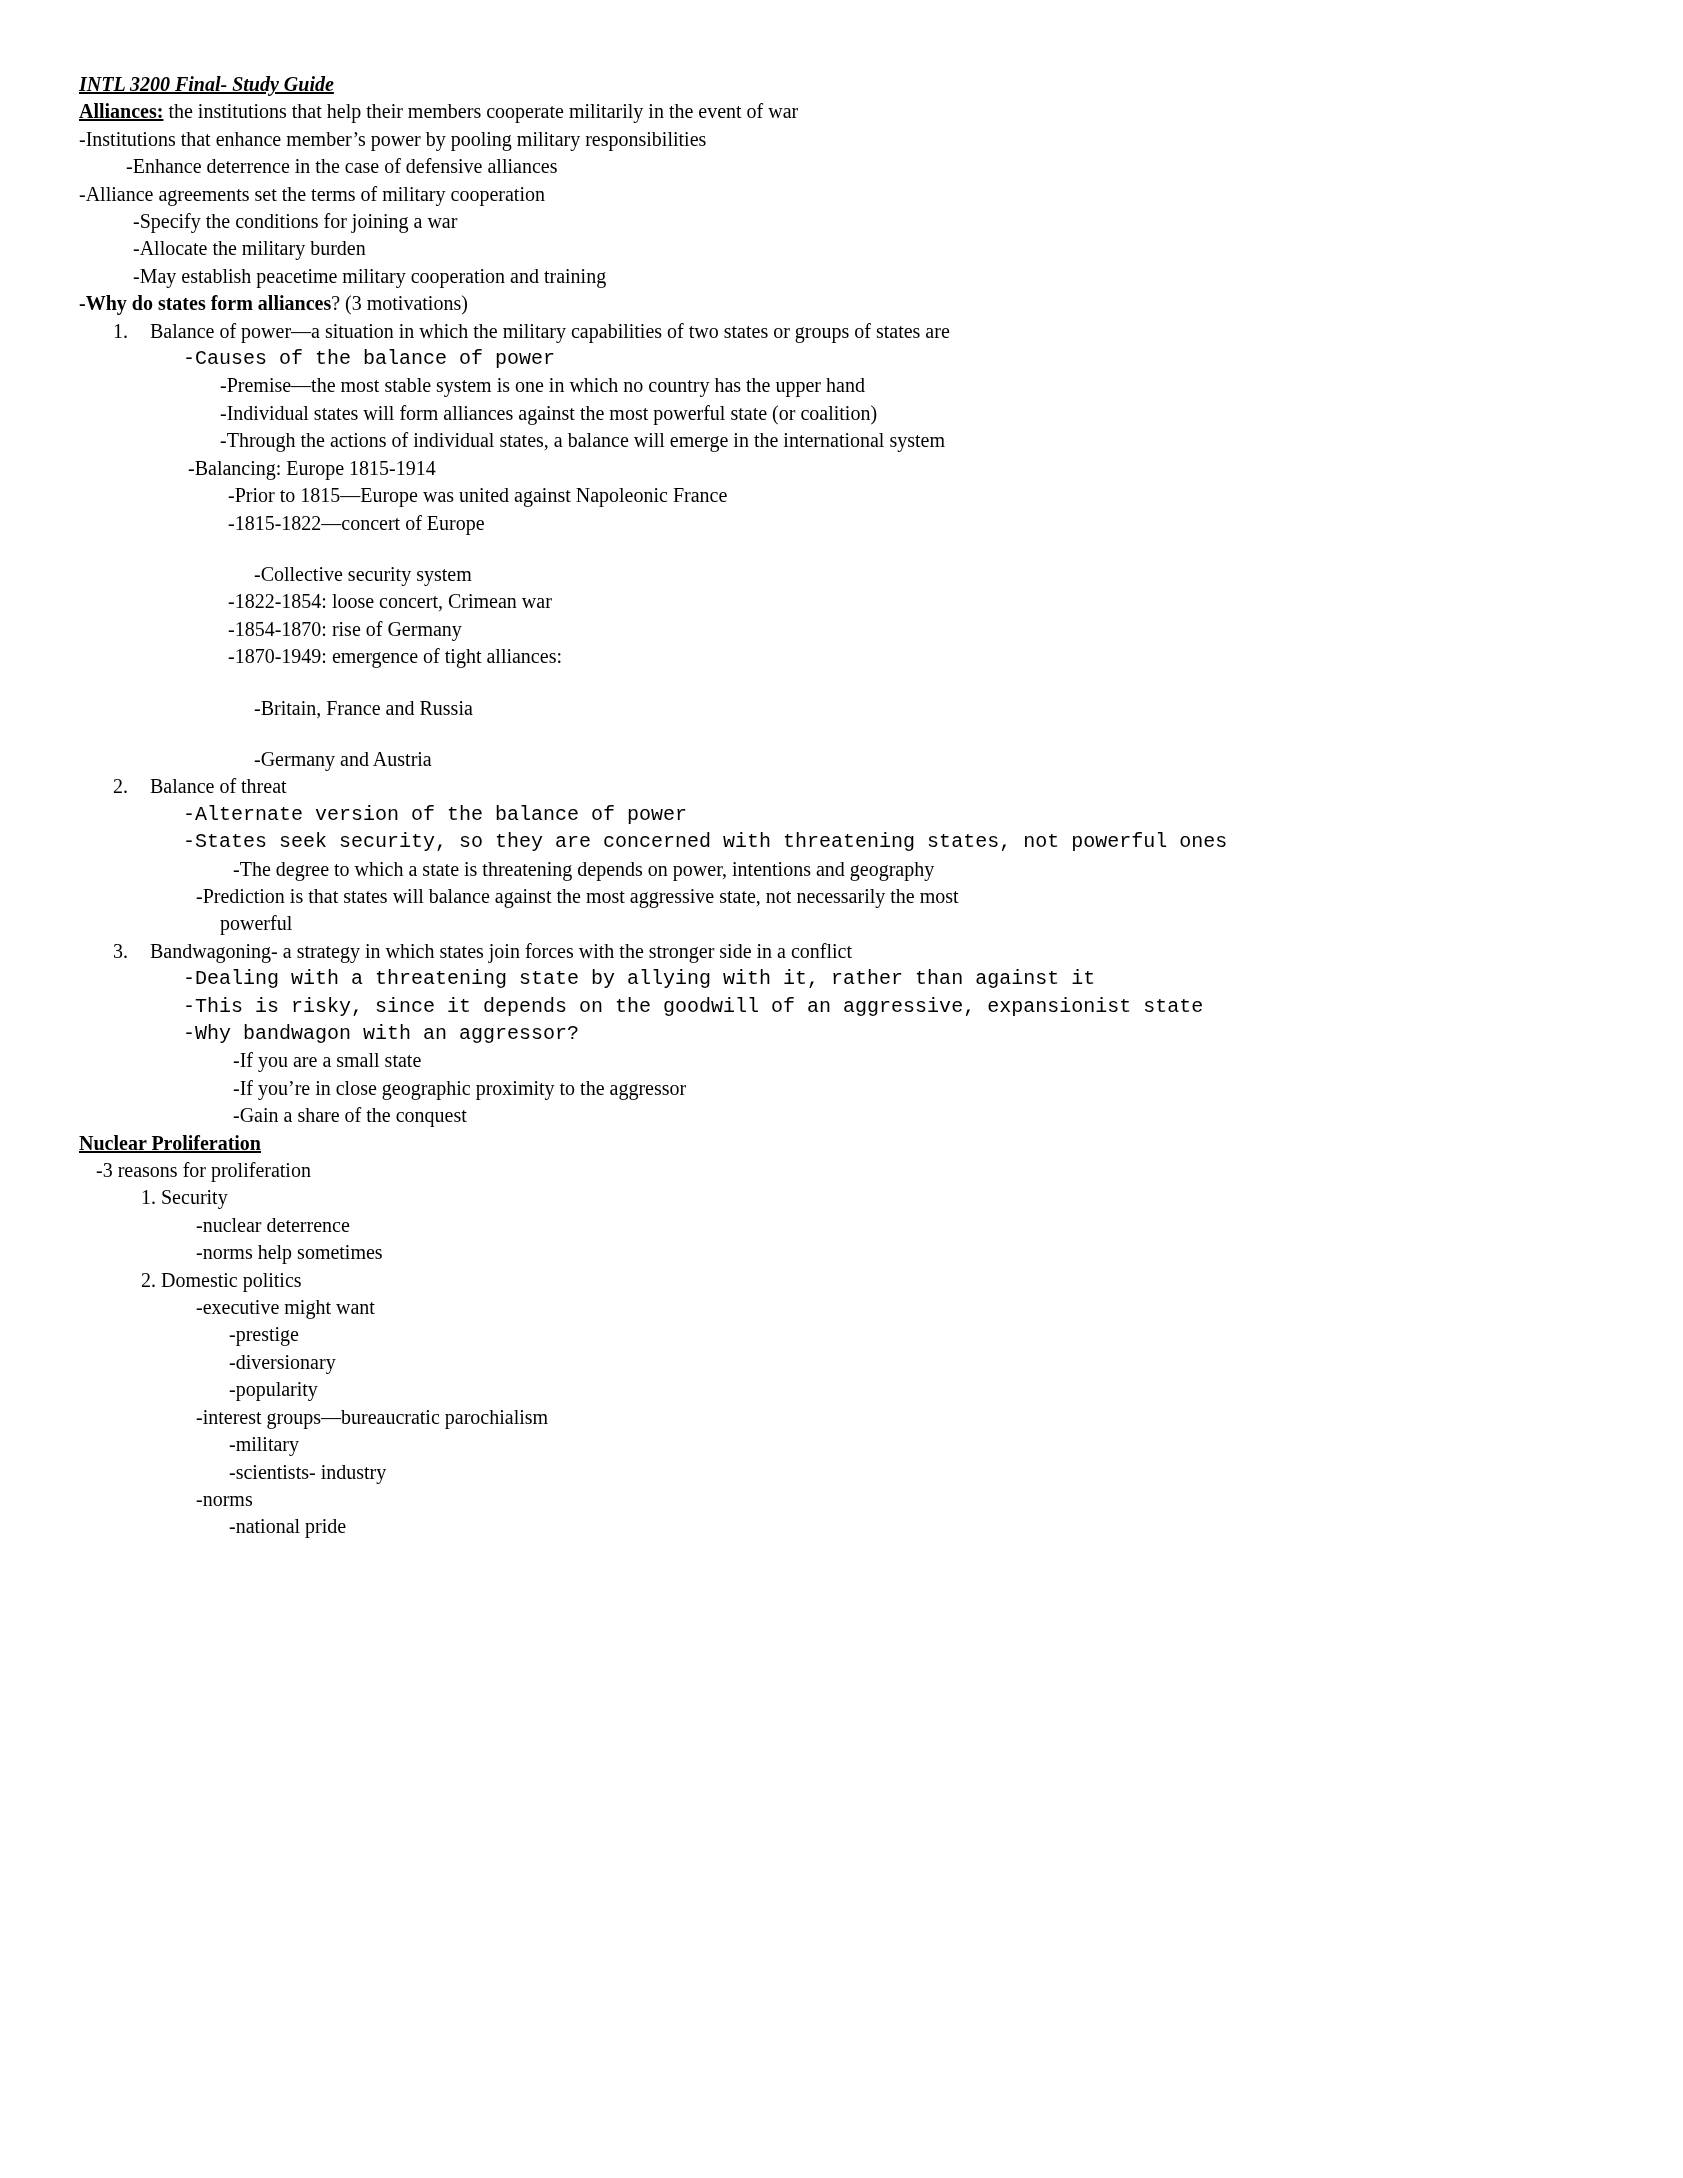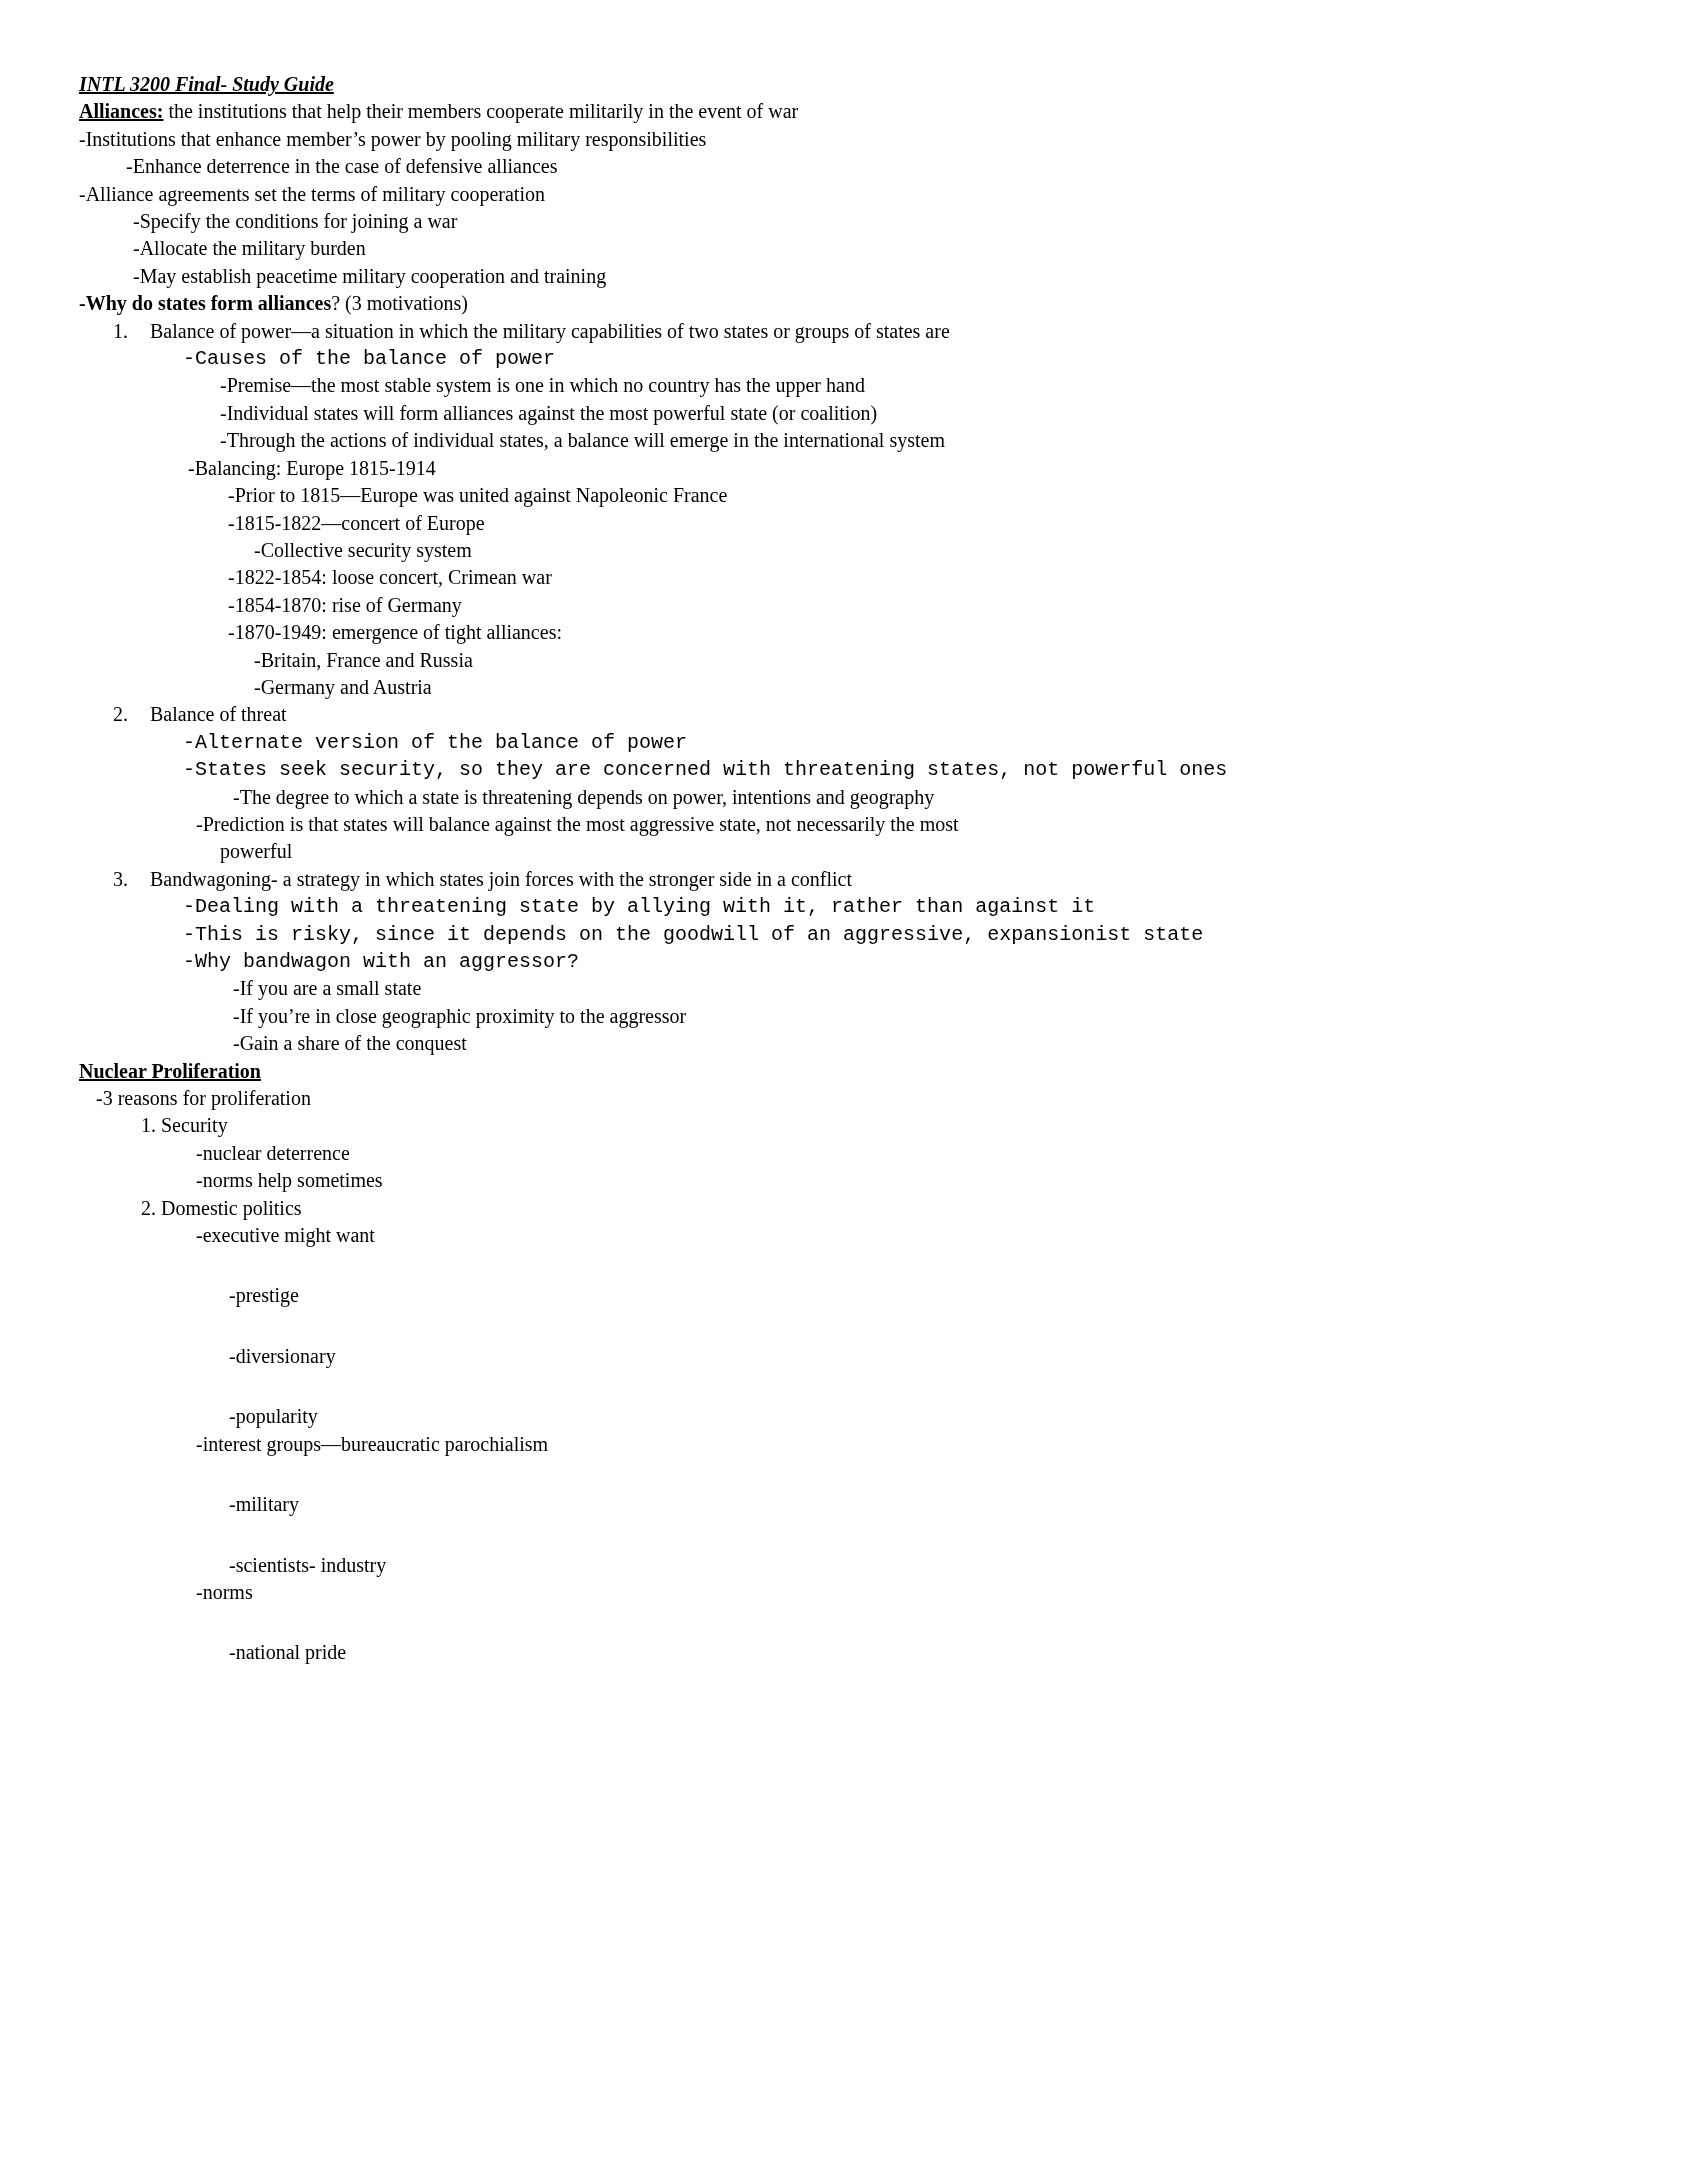--- a/index.html
+++ b/index.html
@@ -31,22 +31,22 @@
   .ind-1  { padding-left: 17px; }
   .ind-2  { padding-left: 47px; }
   .ind-2b { padding-left: 54px; }
   .ind-3  { padding-left: 62px; }
   .ind-4  { padding-left: 104px; font-family: Liberation Mono, monospace; }
   .ind-4b { padding-left: 109px; }
   .ind-5  { padding-left: 117px; }
   .ind-6  { padding-left: 141px; }
   .ind-6b { padding-left: 149px; }
   .ind-6c { padding-left: 154px; }
-  .ind-7  { padding-left: 150px; margin-top: 33px; }
-  .ind-8  { padding-left: 175px; }
+  .ind-7  { padding-left: 150px; }
+  .ind-8  { padding-left: 175px; margin-top: 24px; }
   .ind-num  { padding-left: 71px; text-indent: -37px; }
   .ind-cont { padding-left: 71px; }
 
   .num { display: inline-block; width: 37px; text-indent: 0; }
 
   .lead-title   { font-weight: bold; font-style: italic; text-decoration: underline; text-align: center; }
   .lead-term    { font-weight: bold; text-decoration: underline; }
   .lead-heading { font-weight: bold; text-decoration: underline; }
   .lead-bold    { font-weight: bold; }
 </style>

